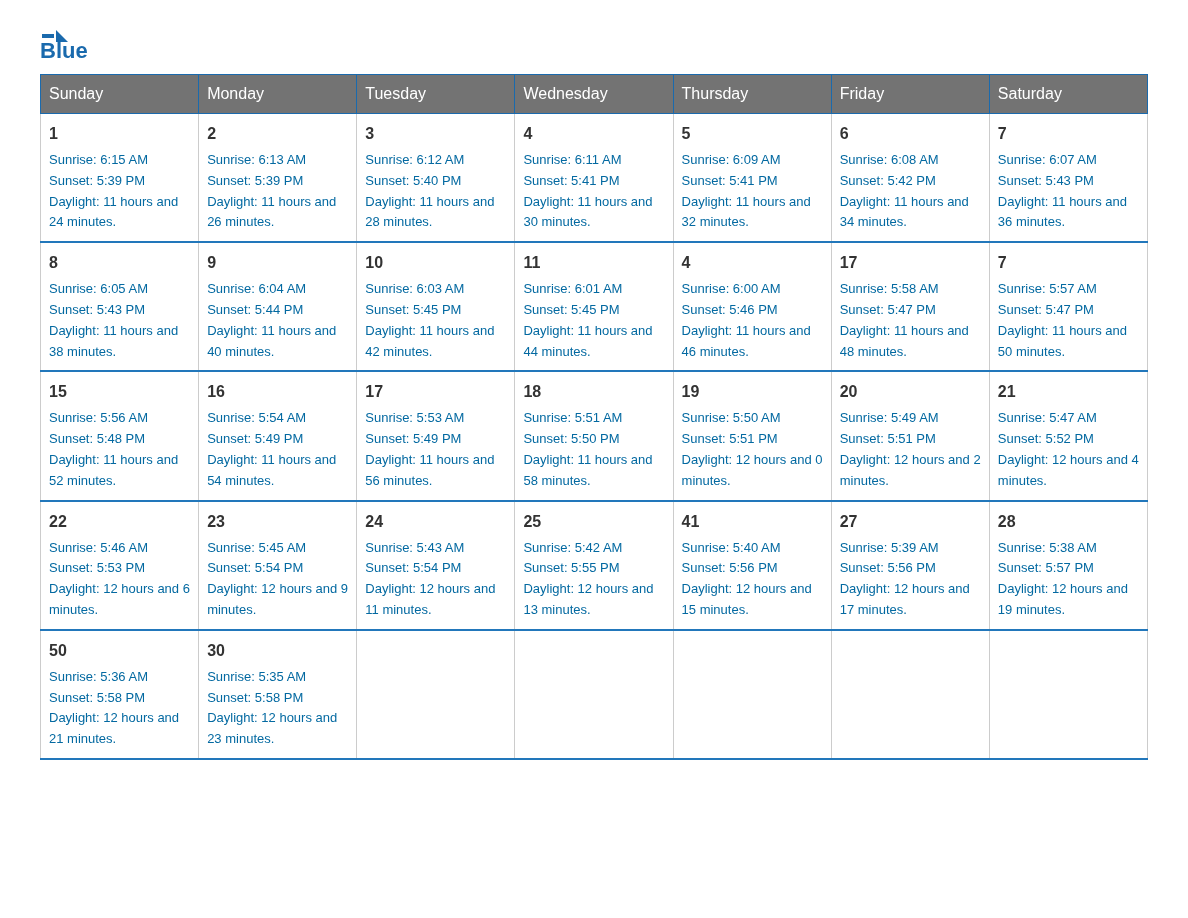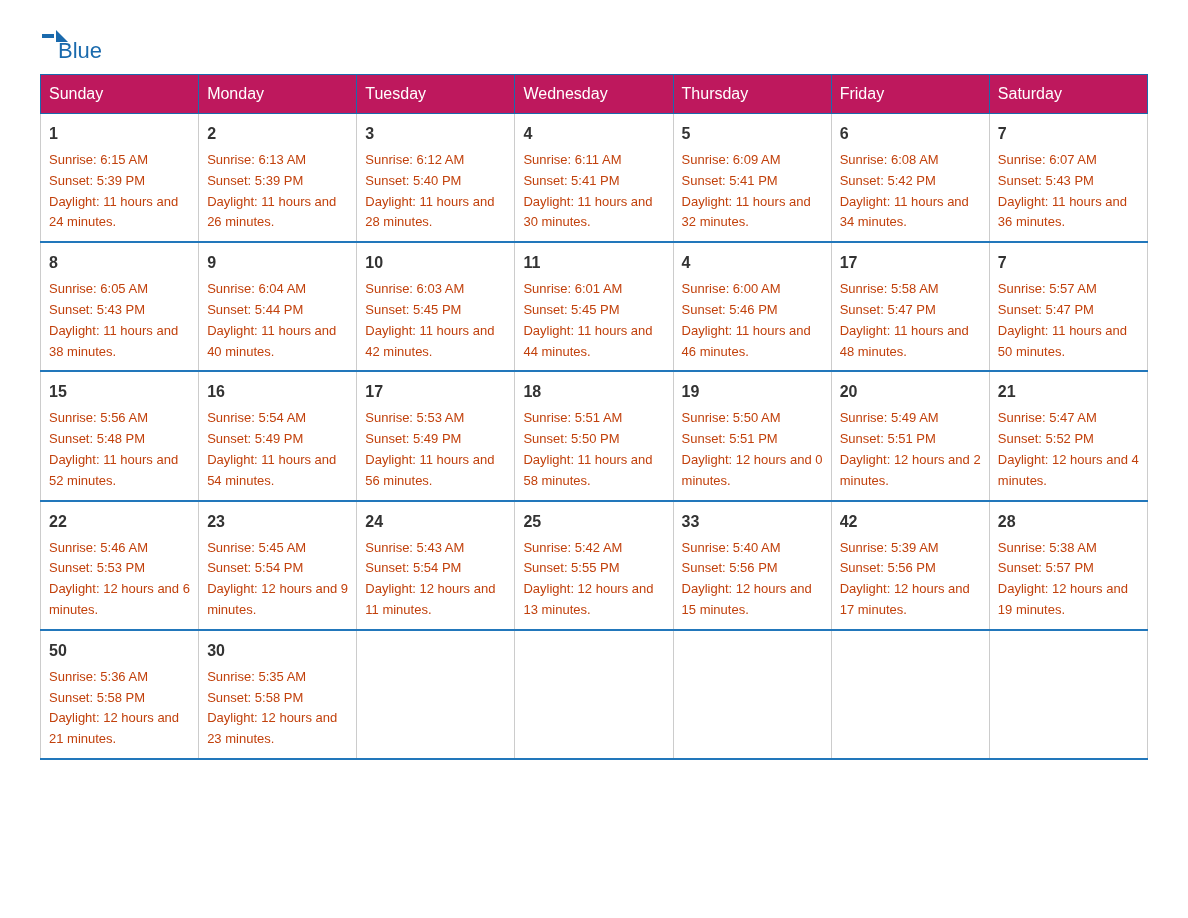--- a/index.html
+++ b/index.html
@@ -45,23 +45,23 @@
       border-left: 12px solid #1a6aad;
       border-top: 12px solid transparent;
       border-bottom: 0px solid transparent;
       display: inline-block;
       margin-left: 2px;
       vertical-align: middle;
     }
     .logo-subtitle {
       color: #1a6aad;
       font-size: 22px;
-      font-weight: normal;
+      font-weight: bold;
       margin-top: -4px;
-      margin-left: 18px;
+      margin-left: 0;
     }
     .title-area {
       text-align: right;
     }
     .month-title {
       font-size: 52px;
       font-weight: normal;
       color: #222;
       line-height: 1.1;
     }
@@ -70,21 +70,21 @@
       color: #555;
       margin-top: 4px;
     }
     .calendar-table {
       width: 100%;
       border-collapse: collapse;
       margin-top: 10px;
       table-layout: fixed;
     }
     .calendar-table th {
-      background: #be185d;
+      background: #737373;
       color: white;
       padding: 10px 8px;
       font-size: 16px;
       font-weight: normal;
       text-align: left;
       border: 1px solid #1a6aad;
     }
     .calendar-table td {
       vertical-align: top;
       padding: 8px 8px;
@@ -99,21 +99,21 @@
       background: #fff;
     }
     .day-number {
       font-size: 16px;
       font-weight: bold;
       display: block;
       margin-bottom: 4px;
     }
     .day-info {
       font-size: 13px;
-      color: #c2410c;
+      color: #0369a1;
       line-height: 1.6;
     }
   </style>
 </head>
 <body>
 
 <div class="header-area">
   <div class="logo-area">
     <div class="logo-text">
       <span class="logo-general"></span>
@@ -242,25 +242,25 @@
         </td>
         <td>
           <span class="day-number">24</span>
           <div class="day-info">Sunrise: 5:43 AM<br>Sunset: 5:54 PM<br>Daylight: 12 hours and 11 minutes.</div>
         </td>
         <td>
           <span class="day-number">25</span>
           <div class="day-info">Sunrise: 5:42 AM<br>Sunset: 5:55 PM<br>Daylight: 12 hours and 13 minutes.</div>
         </td>
         <td>
-          <span class="day-number">33</span>
+          <span class="day-number">41</span>
           <div class="day-info">Sunrise: 5:40 AM<br>Sunset: 5:56 PM<br>Daylight: 12 hours and 15 minutes.</div>
         </td>
         <td>
-          <span class="day-number">42</span>
+          <span class="day-number">27</span>
           <div class="day-info">Sunrise: 5:39 AM<br>Sunset: 5:56 PM<br>Daylight: 12 hours and 17 minutes.</div>
         </td>
         <td>
           <span class="day-number">28</span>
           <div class="day-info">Sunrise: 5:38 AM<br>Sunset: 5:57 PM<br>Daylight: 12 hours and 19 minutes.</div>
         </td>
       </tr>
       <tr>
         <td>
           <span class="day-number">50</span>

